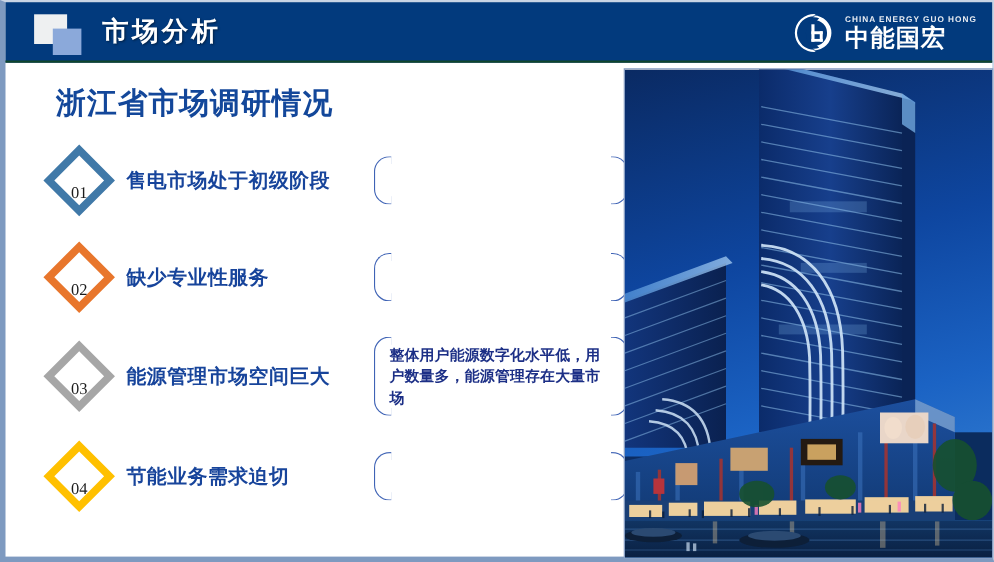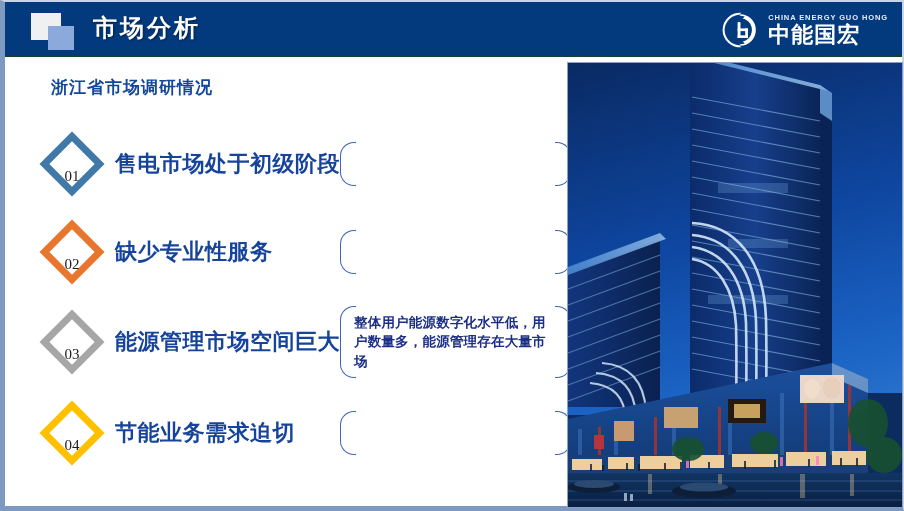--- a/index.html
+++ b/index.html
@@ -52,21 +52,21 @@
     white-space:nowrap;
   }
   #logo-cn{
     color:#ffffff; font-size:22px; font-weight:bold;
     letter-spacing:1px; line-height:1; white-space:nowrap;
   }
 
   
   #section-title{
     position:absolute; left:46px; top:74px;
-    color:#13479a; font-size:17px; font-weight:bold;
+    color:#13479a; font-size:27px; font-weight:bold;
     letter-spacing:1px;
   }
 
   .row{ position:absolute; left:36px; width:530px; display:flex; align-items:center; }
   #row0{ top:131px; height:62px; }
   #row1{ top:215px; height:70px; }
   #row2{ top:305px; height:70px; }
   #row3{ top:398px; height:66px; }
 
   .diamond-wrap{
@@ -83,21 +83,21 @@
   .diamond-num{
     position:relative; z-index:2;
     font-size:15px; color:#1b1b1b;
     font-family:"Liberation Serif","DejaVu Serif",serif;
     margin-top:24px;
   }
 
   .row-label{
     flex:0 0 auto; width:225px;
     margin-left:12px;
-    color:#17449b; font-size:22px; font-weight:bold;
+    color:#17449b; font-size:18px; font-weight:bold;
     letter-spacing:.5px;
   }
 
   
   .callout{
     position:relative; flex:1 1 auto;
     min-height:44px;
     padding:7px 14px;
     display:flex; align-items:center;
     color:#1c2f86; font-size:13.5px; font-weight:bold;

